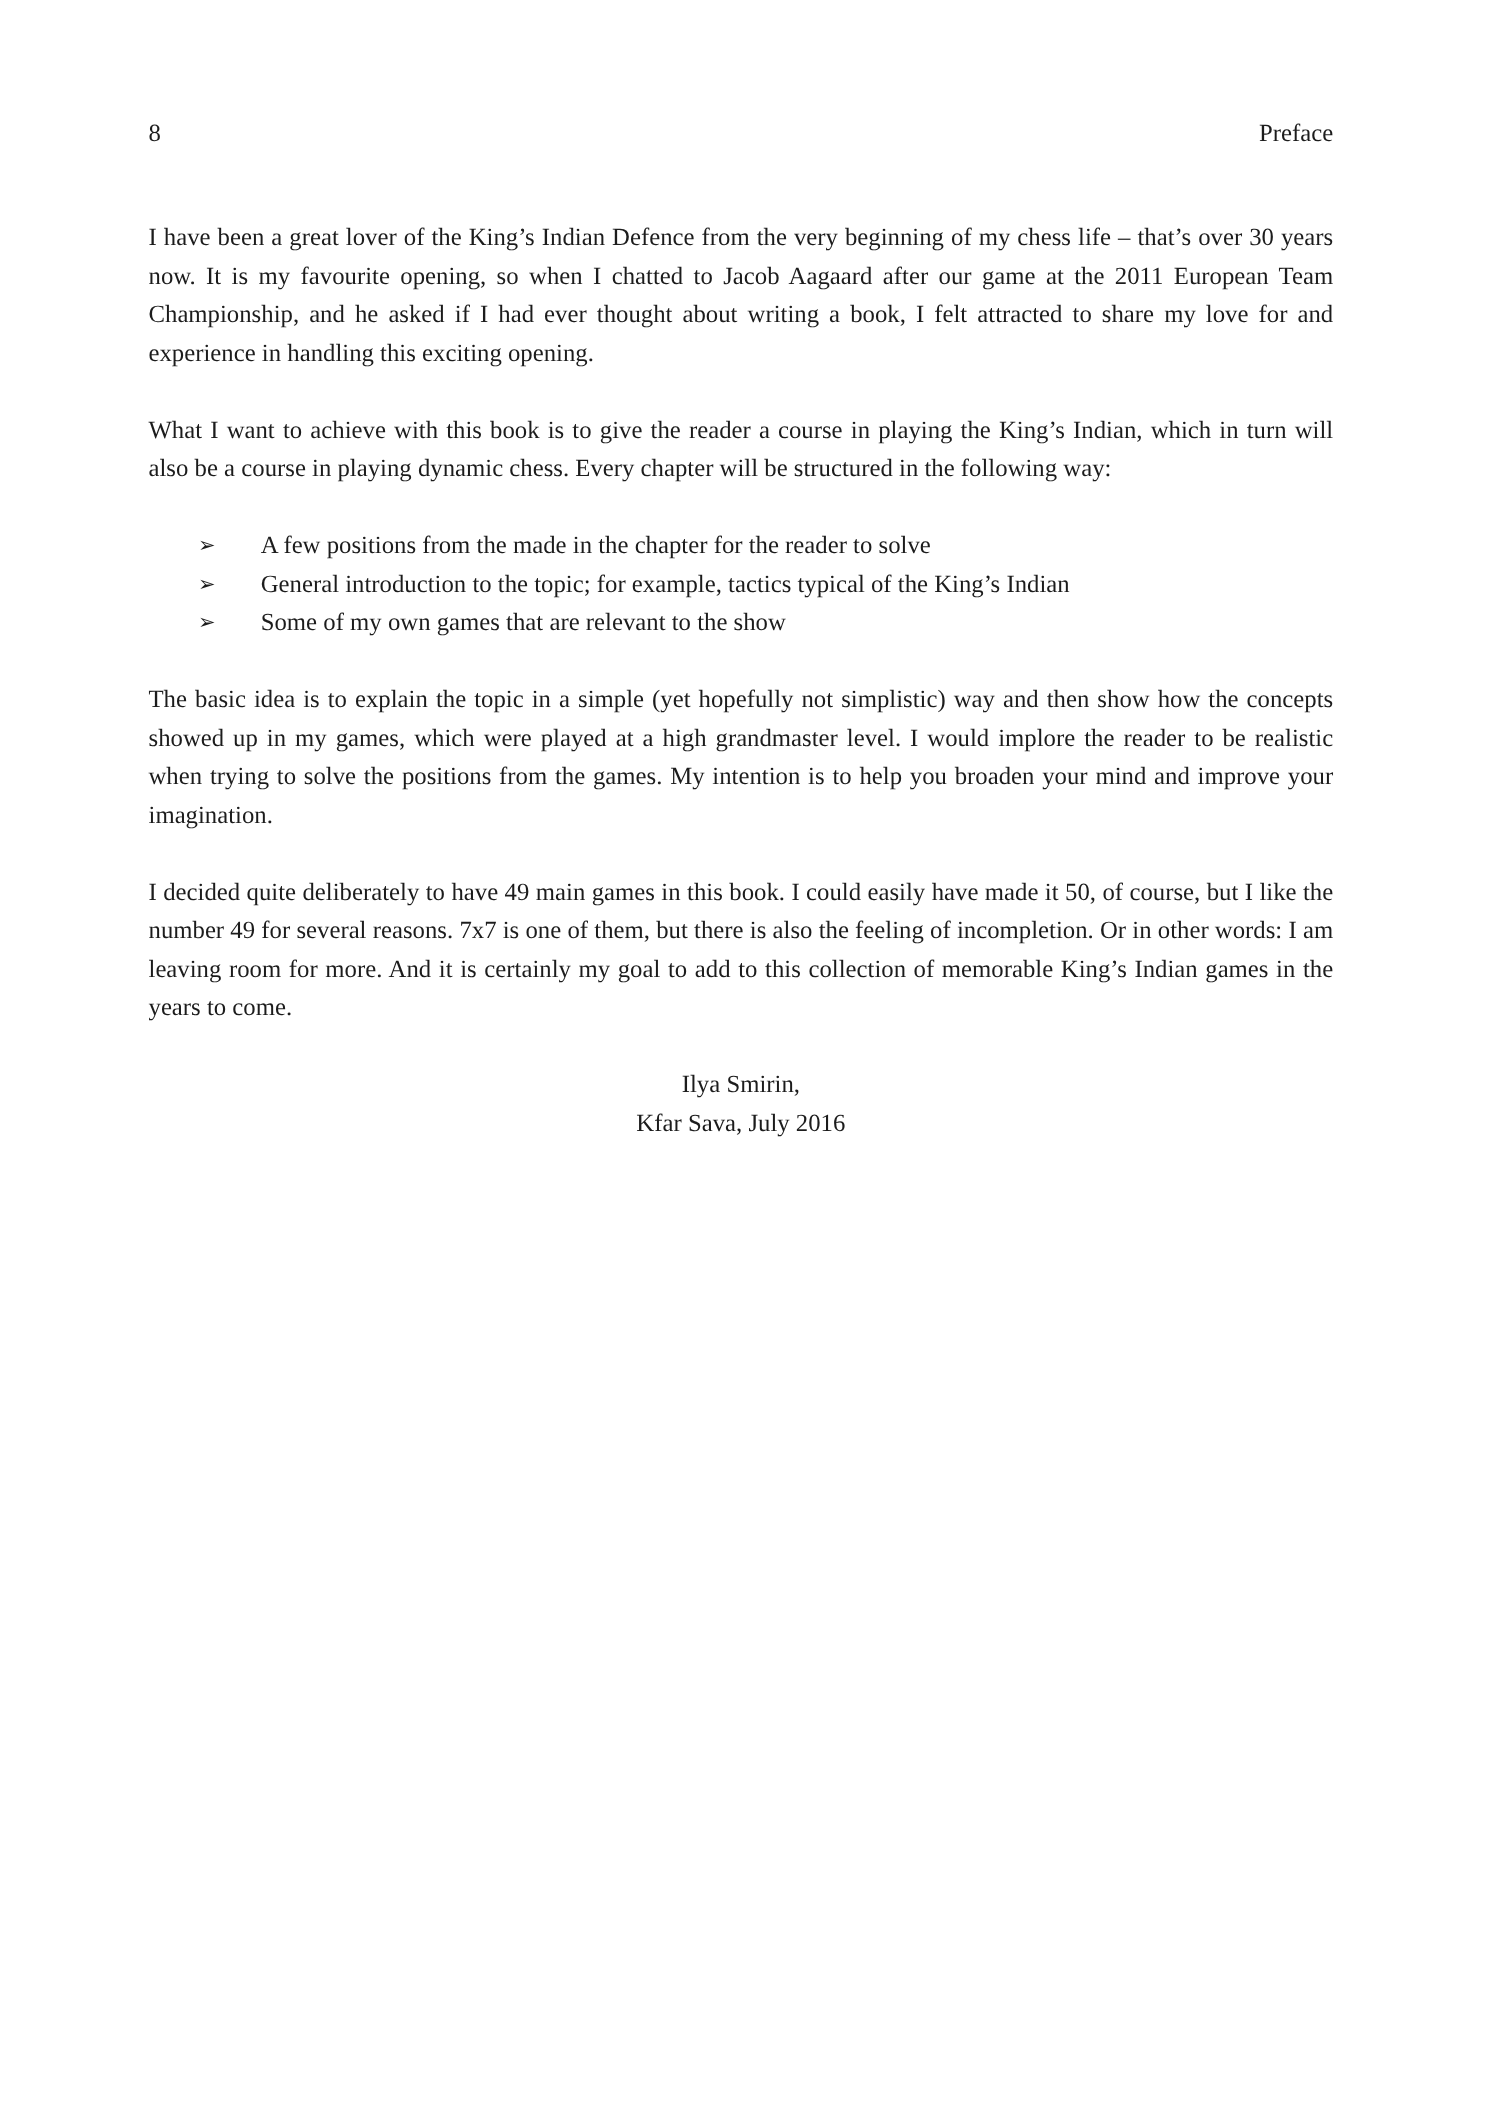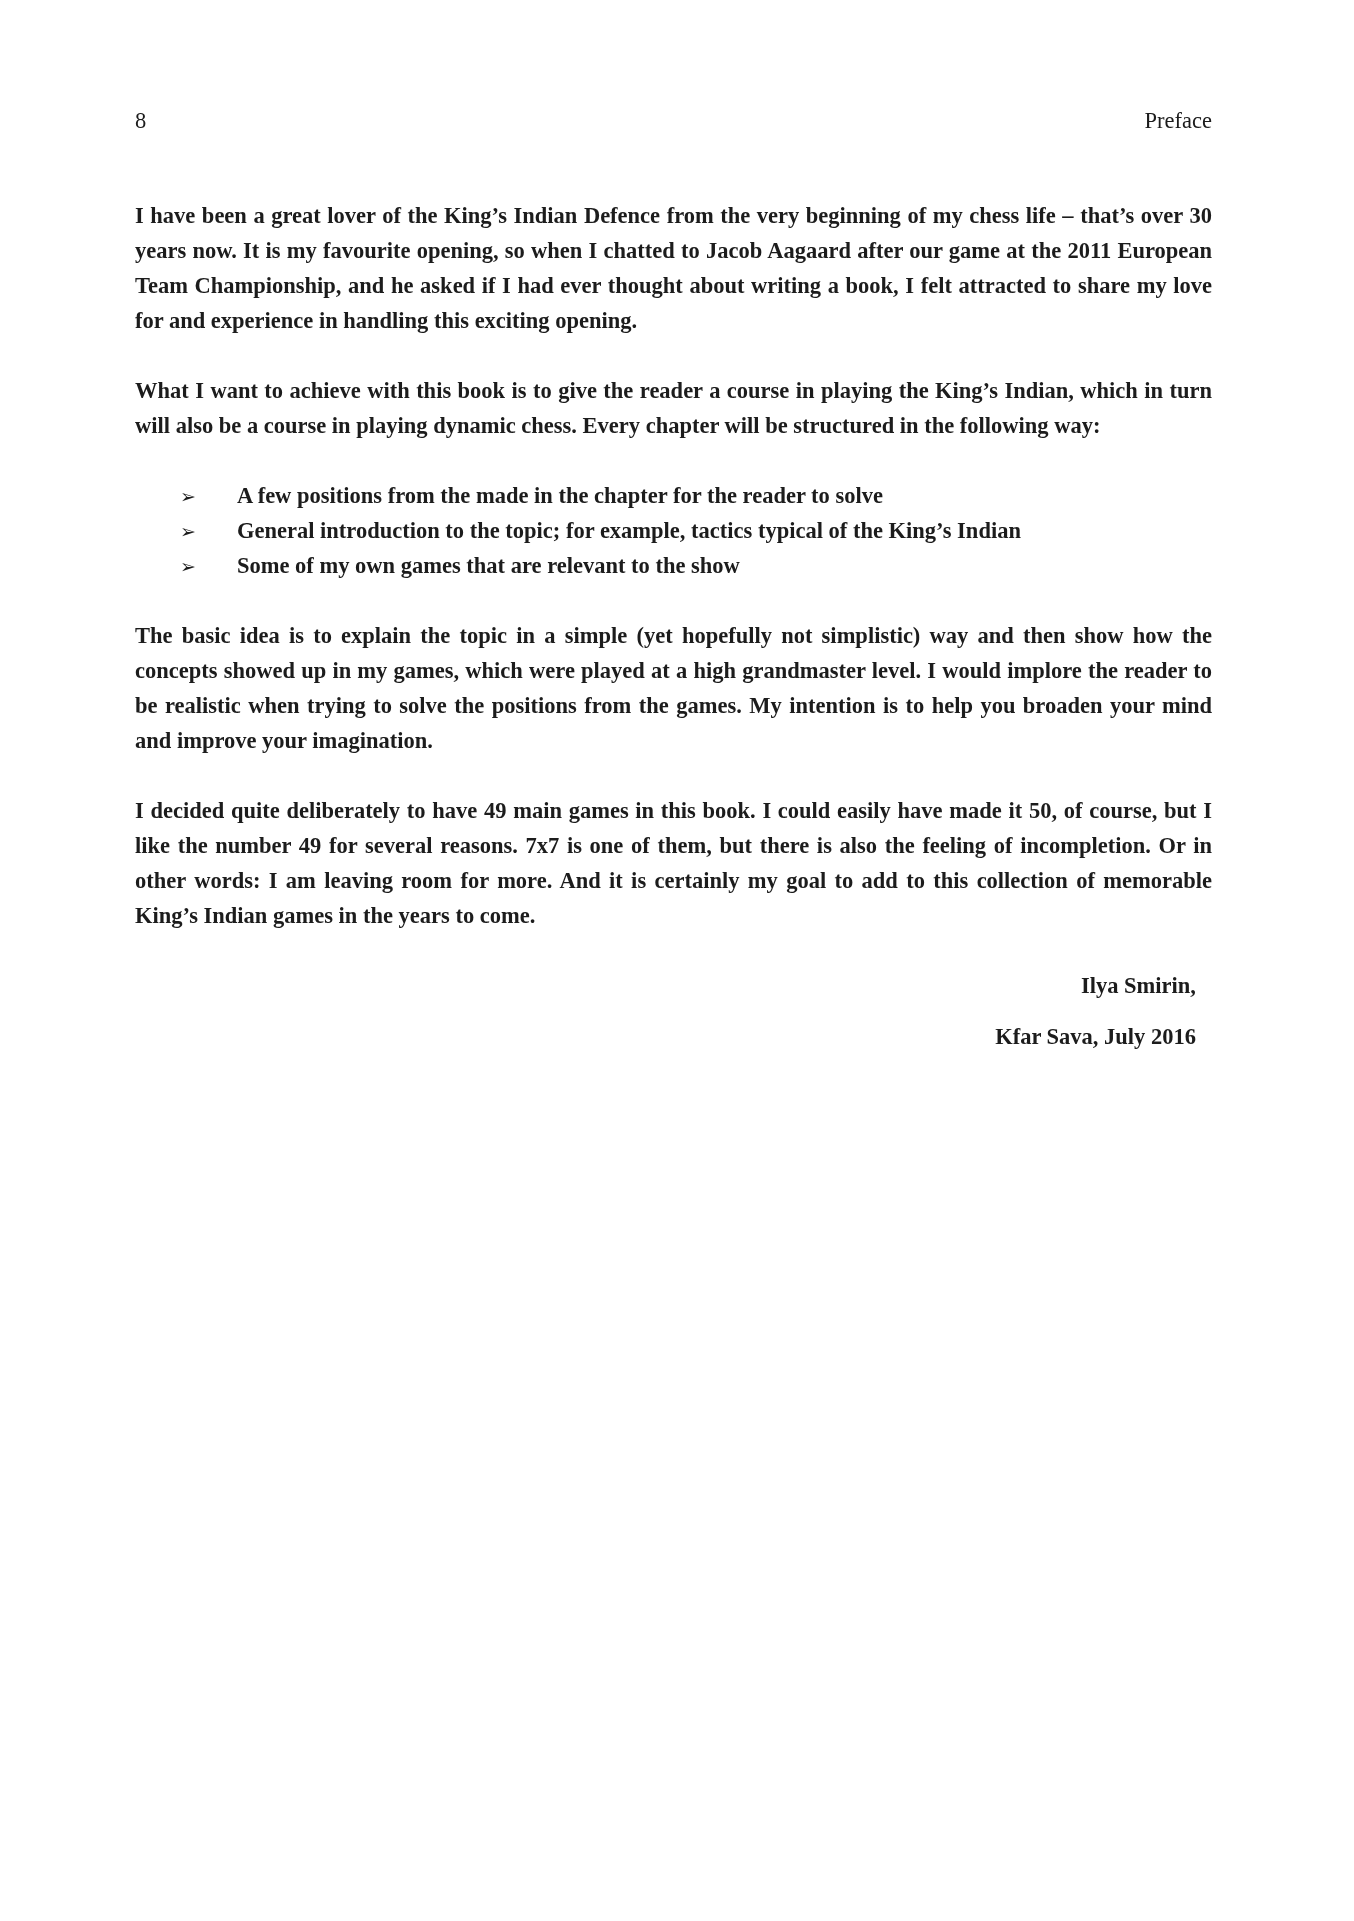--- a/index.html
+++ b/index.html
@@ -31,21 +31,20 @@
     text-align: right;
   }
   .page-body {
     position: absolute;
     top: 198px;
     left: 135px;
     width: 1077px;
     font-size: 22.5px;
     line-height: 35px;
     text-align: justify;
-    font-weight: bold;
   }
   .para {
     margin: 0 0 35px 0;
   }
   .bullet-list {
     list-style: none;
     margin: 0 0 35px 0;
     padding: 0;
   }
   .bullet-item {
@@ -58,22 +57,22 @@
     left: 45px;
     top: 1px;
     font-family: "DejaVu Sans", sans-serif;
     font-size: 19px;
     line-height: 35px;
   }
   .signature {
     margin: 0;
   }
   .signature p {
-    margin: 16px;
-    text-align: right;
+    margin: 0;
+    text-align: center;
   }
 </style>
 </head>
 <body>
 
 <div class="page">
 
   <header class="page-header">
     <span class="page-number">8</span>
     <span class="page-title">Preface</span>

